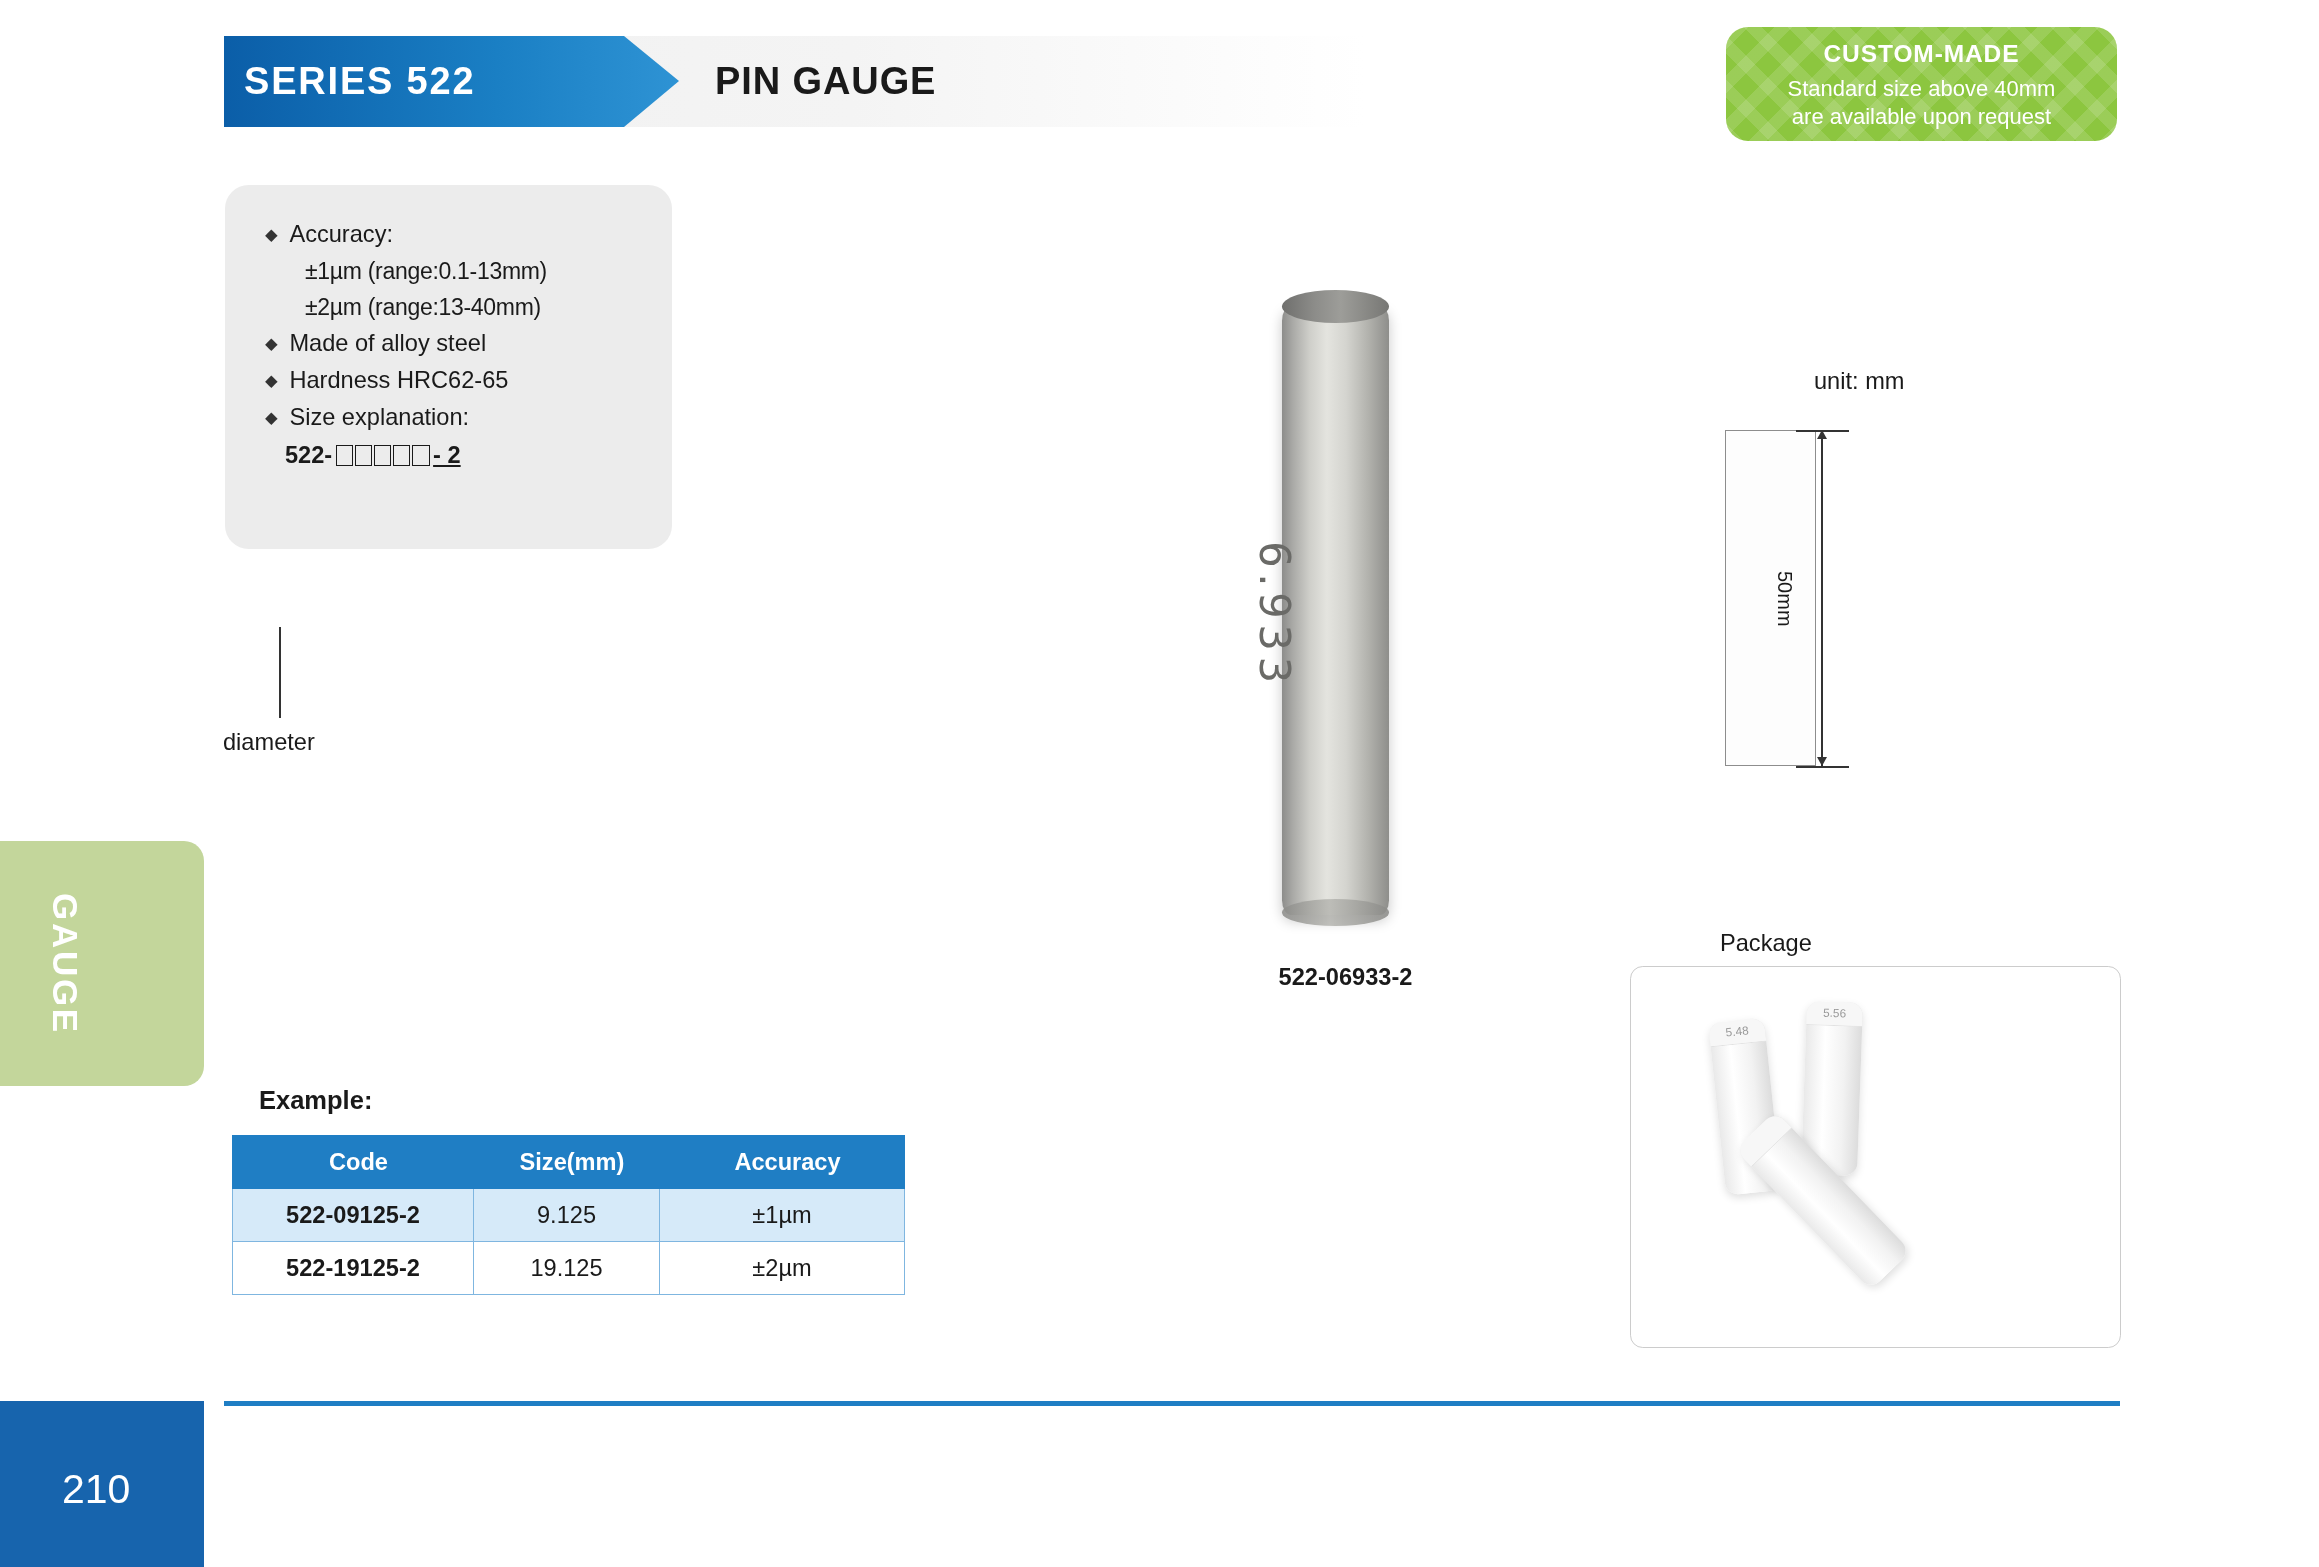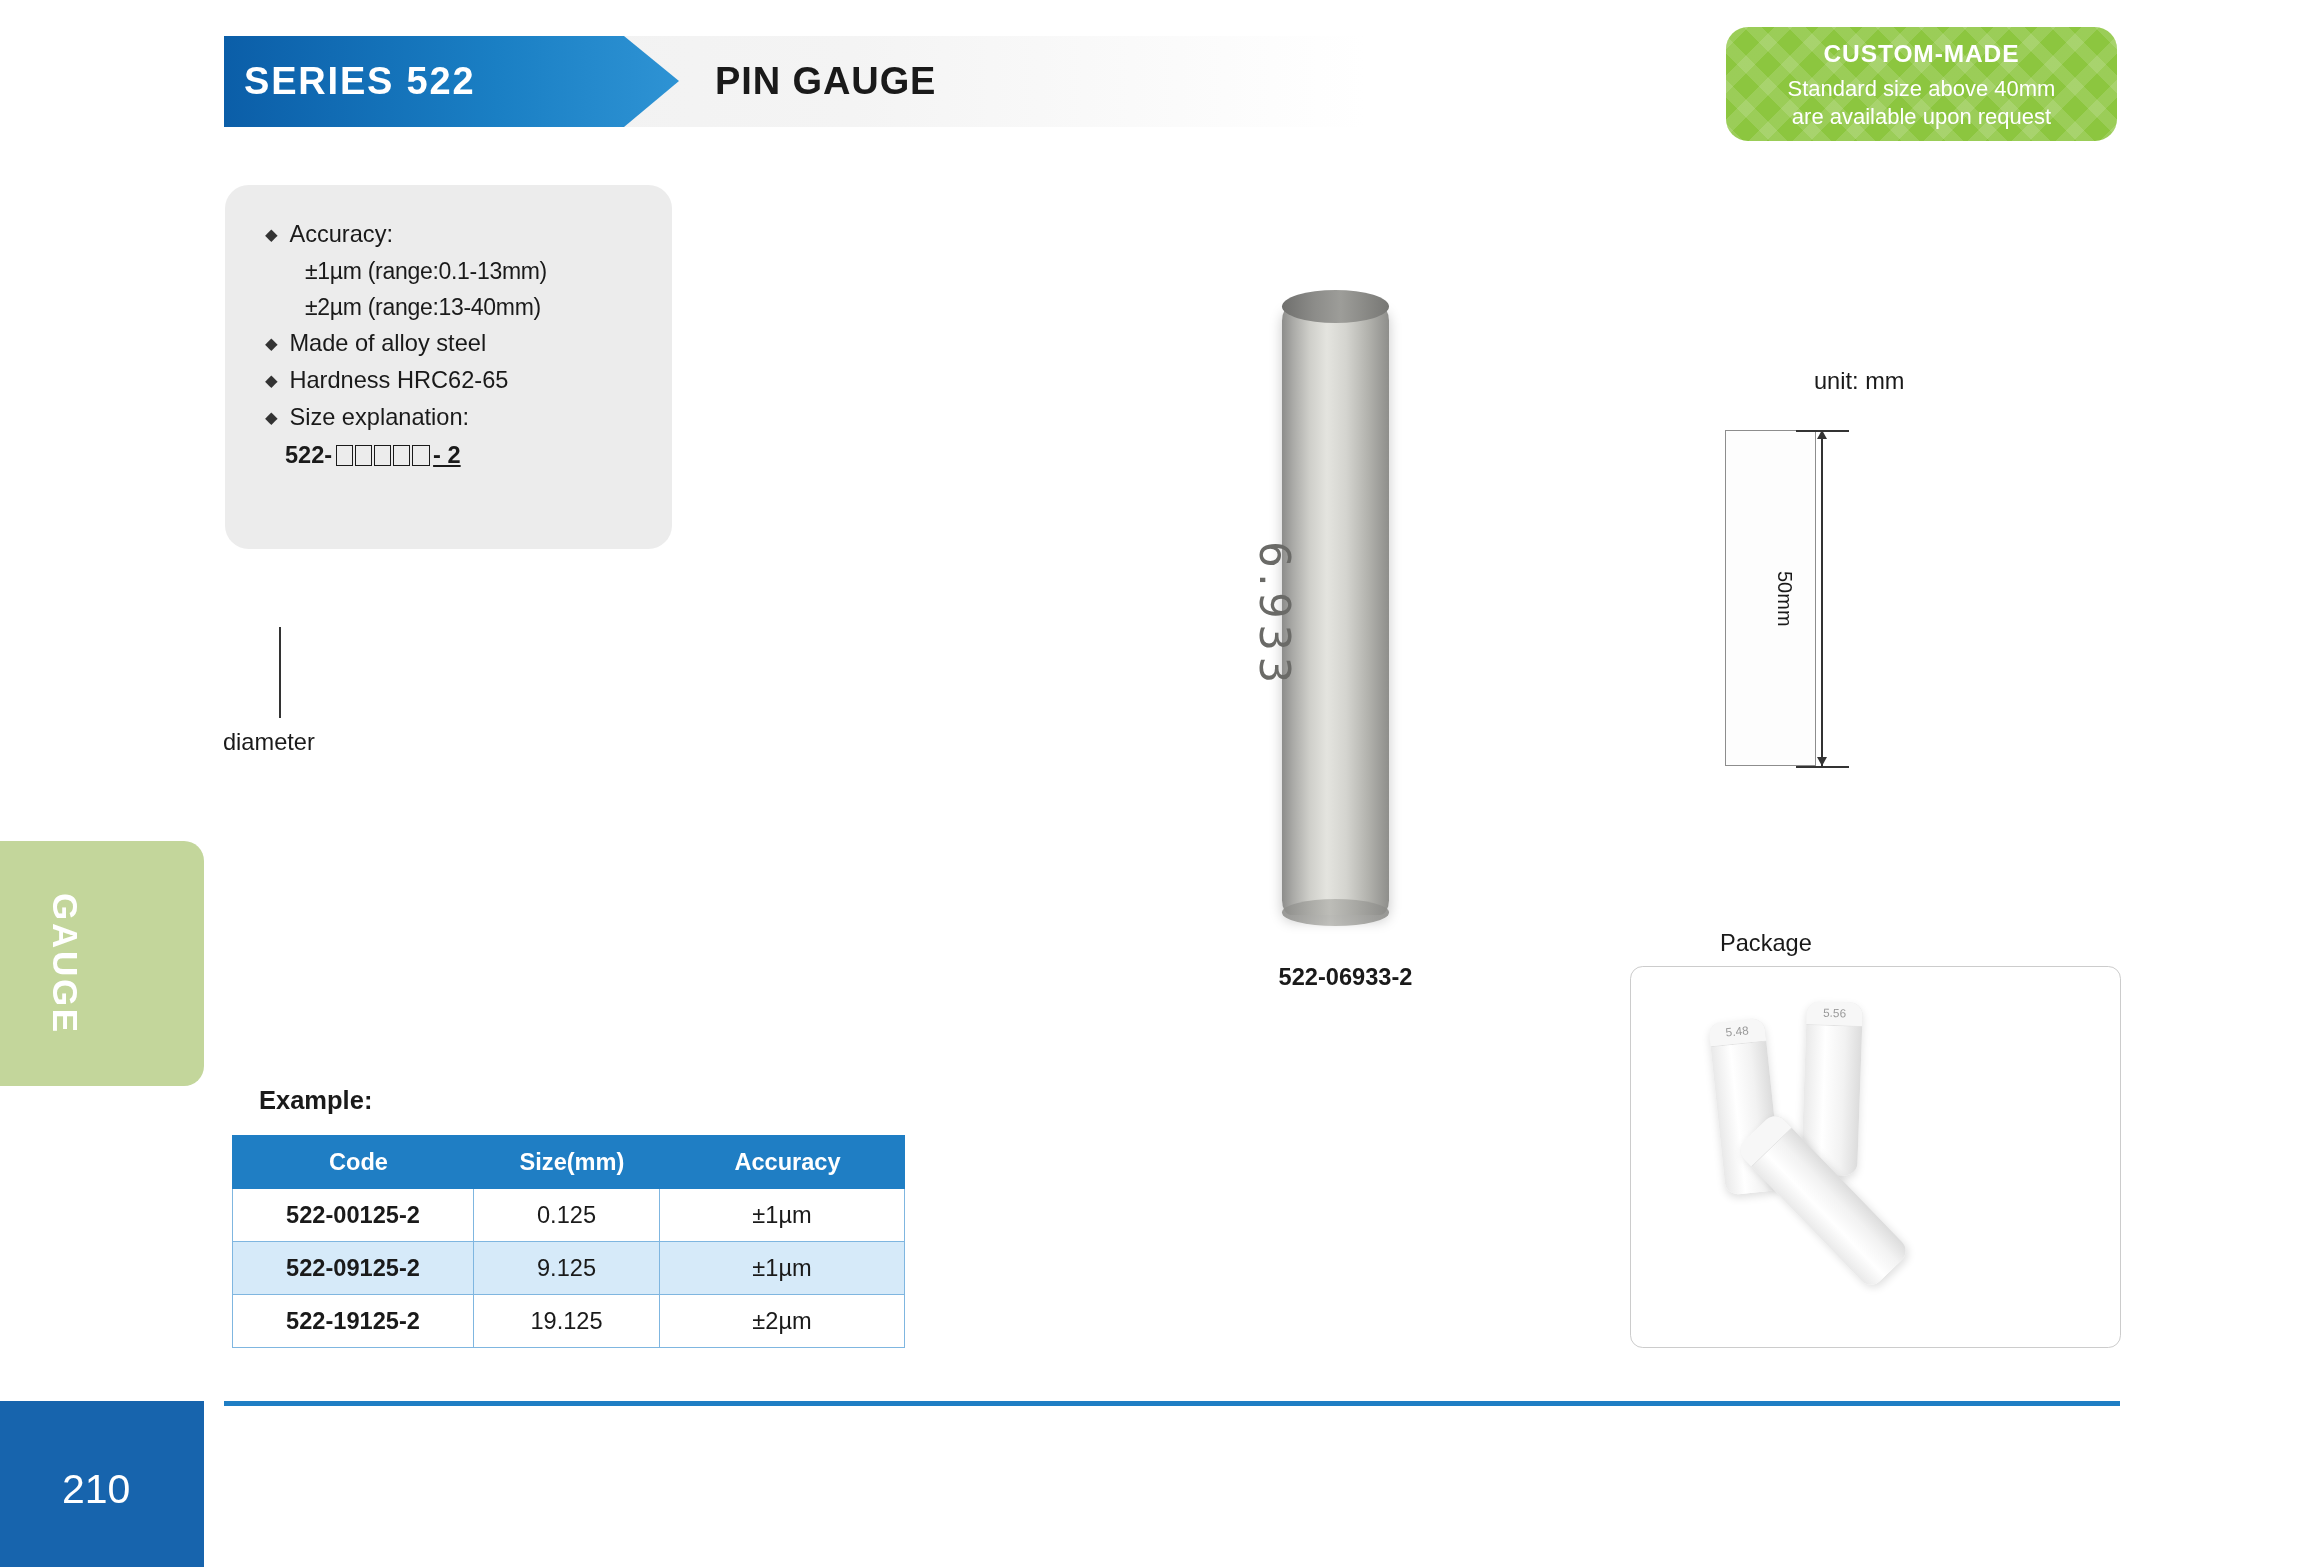--- a/index.html
+++ b/index.html
@@ -488,25 +488,20 @@
 <div class="example-title">Example:</div>
 <table class="table">
   <thead>
     <tr>
       <th style="width:241px">Code</th>
       <th style="width:186px">Size(mm)</th>
       <th style="width:245px">Accuracy</th>
     </tr>
   </thead>
   <tbody>
-    <tr>
-      <td class="code">522-00125-2</td>
-      <td>0.125</td>
-      <td>±1µm</td>
-    </tr>
     <tr class="alt">
       <td class="code">522-09125-2</td>
       <td>9.125</td>
       <td>±1µm</td>
     </tr>
     <tr>
       <td class="code">522-19125-2</td>
       <td>19.125</td>
       <td>±2µm</td>
     </tr>

